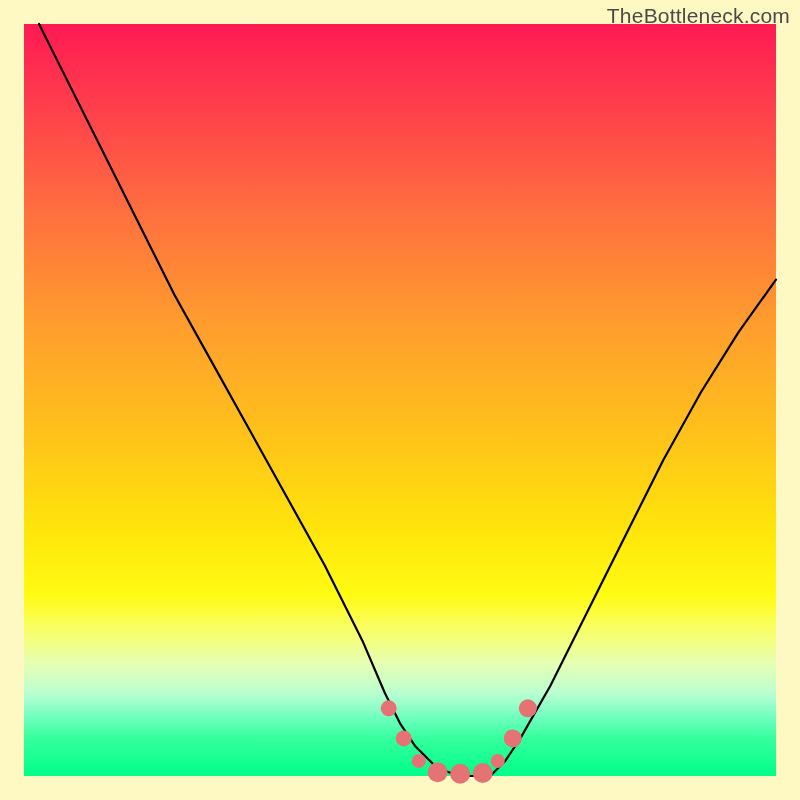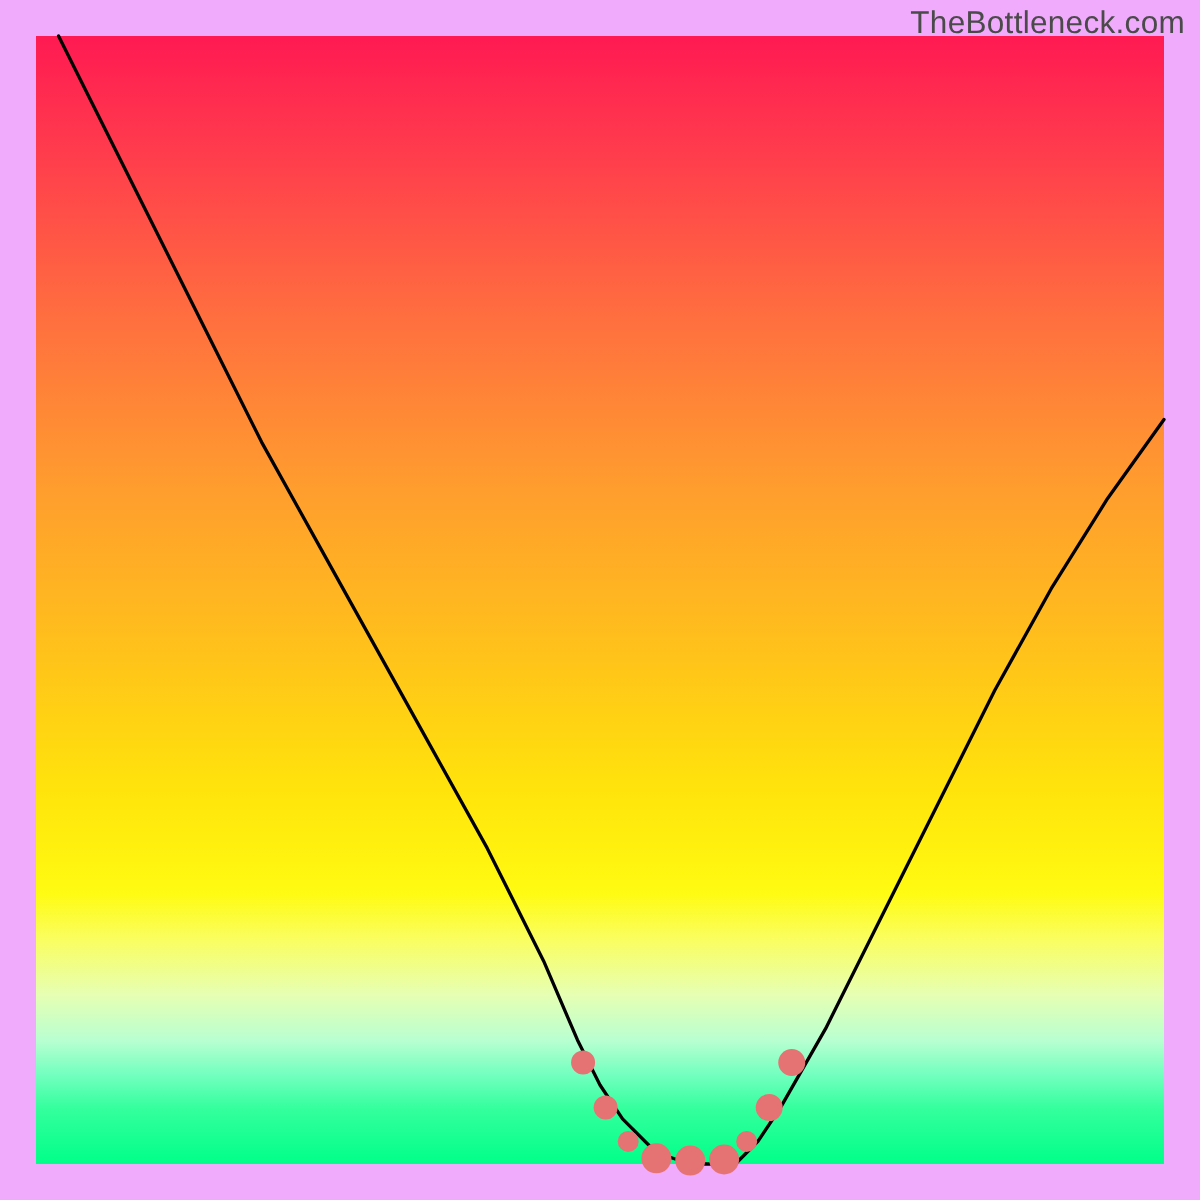--- a/index.html
+++ b/index.html
@@ -10,21 +10,21 @@
     overflow: hidden;
     background: #000;
     font-family: Arial, Helvetica, sans-serif;
   }
   .frame {
     position: absolute;
     left: 0;
     top: 0;
     width: 800px;
     height: 800px;
-    background: #f0abfc;
+    background: #fef9c3;
   }
   .plot {
     position: absolute;
     left: 24px;
     top: 24px;
     width: 752px;
     height: 752px;
     background: linear-gradient(to bottom,
       #ff1a52 0%,
       #ff3b4d 10%,

